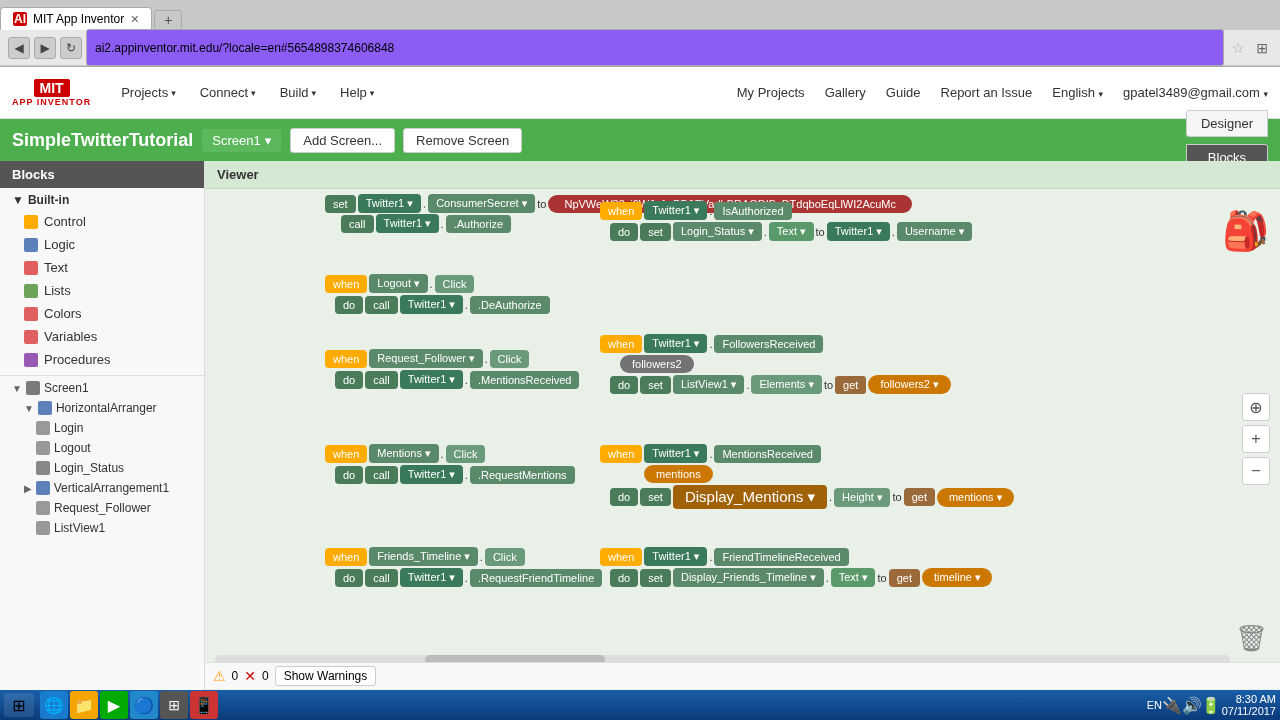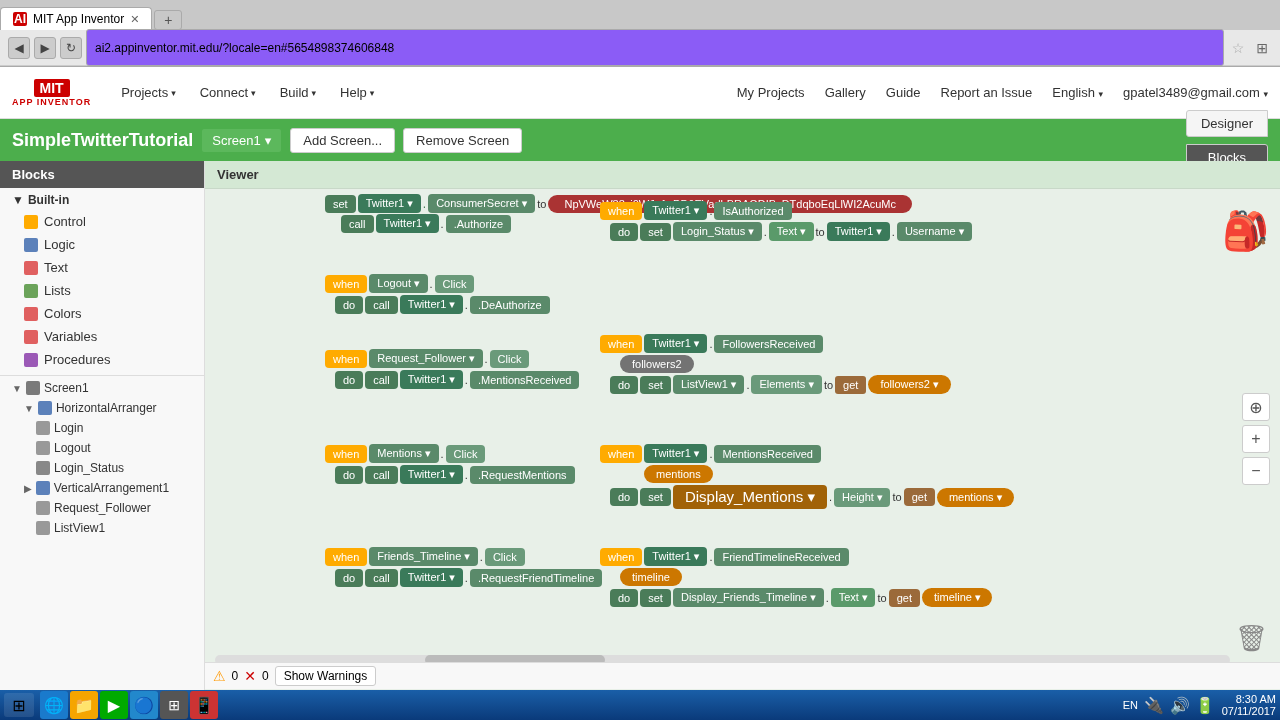--- a/index.html
+++ b/index.html
@@ -71,21 +71,21 @@
 
     
     .zoom-controls { position: absolute; right: 10px; top: 50%; transform: translateY(-50%); display: flex; flex-direction: column; gap: 4px; }
     .zoom-btn { width: 28px; height: 28px; background: white; border: 1px solid #ccc; border-radius: 3px; display: flex; align-items: center; justify-content: center; cursor: pointer; font-size: 16px; color: #555; }
 
     
     .backpack { position: absolute; right: 10px; top: 20px; }
 
     
     .taskbar { background: linear-gradient(to bottom, #1a5fa8 0%, #0a3a7a 100%); height: 30px; display: flex; align-items: center; padding: 0 4px; gap: 2px; position: fixed; bottom: 0; width: 1280px; }
-    .taskbar-right { margin-left: auto; display: flex; align-items: center; gap: 6px; color: white; font-size: 11px; justify-content: space-between; }
+    .taskbar-right { margin-left: auto; display: flex; align-items: center; color: white; font-size: 11px; justify-content: space-between; }
     .taskbar-time { text-align: right; }
 
     .builtin-section { padding: 2px 0; }
     .builtin-label { padding: 3px 8px 3px 12px; font-size: 12px; font-weight: bold; color: #333; display: flex; align-items: center; gap: 4px; }
 
     
     .sidebar-scroll { overflow-y: auto; flex: 1; }
     .sidebar-scroll::-webkit-scrollbar { width: 8px; }
     .sidebar-scroll::-webkit-scrollbar-track { background: #f0f0f0; }
     .sidebar-scroll::-webkit-scrollbar-thumb { background: #bbb; border-radius: 4px; }
@@ -382,23 +382,20 @@
           <span style="background:#5a8a6a; color:white; padding:3px 8px; border-radius:4px; font-size:11px;">.RequestFriendTimeline</span>
         </div>
       </div>
 
       <div style="position:absolute; top:358px; left:395px; display:flex; flex-direction:column; gap:2px;">
         <div style="display:flex; align-items:center; gap:2px;">
           <span style="background:#ffab00; color:white; padding:3px 8px; border-radius:4px; font-size:11px;">when</span>
           <span style="background:#3a7a5a; color:white; padding:3px 8px; border-radius:4px; font-size:11px;">Twitter1 ▾</span>
           <span style="color:#333; font-size:11px;">.</span>
           <span style="background:#5a8a6a; color:white; padding:3px 8px; border-radius:4px; font-size:11px;">FriendTimelineReceived</span>
-        </div>
-        <div style="margin-left:20px; display:flex; align-items:center; gap:2px;">
-          <span style="background:#cc7700; color:white; padding:3px 12px; border-radius:20px; font-size:11px;">timeline</span>
         </div>
         <div style="display:flex; align-items:center; gap:2px; margin-left:10px;">
           <span style="background:#4a7c59; color:white; padding:3px 8px; border-radius:4px; font-size:11px;">do</span>
           <span style="background:#4a7c59; color:white; padding:3px 8px; border-radius:4px; font-size:11px;">set</span>
           <span style="background:#5a8a6a; color:white; padding:3px 8px; border-radius:4px; font-size:11px;">Display_Friends_Timeline ▾</span>
           <span style="color:#333; font-size:11px;">.</span>
           <span style="background:#5a9a6a; color:white; padding:3px 8px; border-radius:4px; font-size:11px;">Text ▾</span>
           <span style="color:#333; font-size:11px;">to</span>
           <span style="background:#9b6a3a; color:white; padding:3px 8px; border-radius:4px; font-size:11px;">get</span>
           <span style="background:#cc7700; color:white; padding:3px 12px; border-radius:20px; font-size:11px;">timeline ▾</span>

